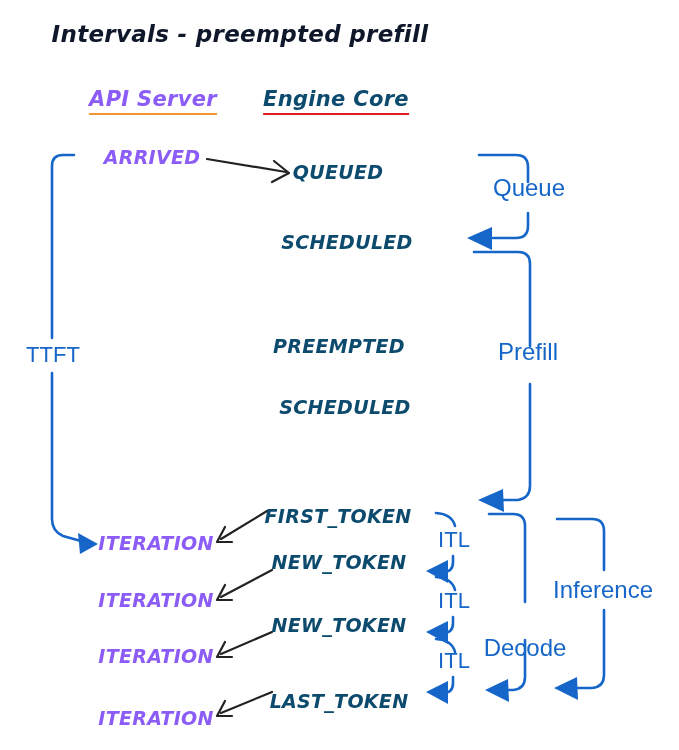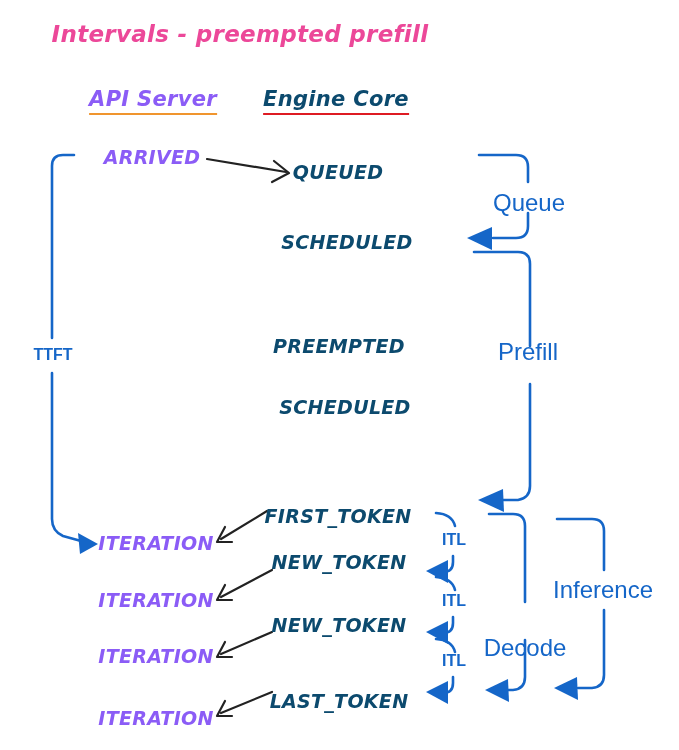--- a/index.html
+++ b/index.html
@@ -1,30 +1,30 @@
 <!DOCTYPE html>
 <html><head>
 <meta charset="utf-8">
 <style>
   html,body{margin:0;padding:0;background:#ffffff;}
   .canvas{position:relative;width:679px;height:750px;background:#ffffff;overflow:hidden;
           font-family:"DejaVu Sans",sans-serif;}
   svg.wires{position:absolute;left:0;top:0;}
   .lbl{position:absolute;transform:translate(-50%,-50%);white-space:nowrap;line-height:1;}
   .hand{font-family:"DejaVu Sans",sans-serif;font-style:italic;font-weight:600;letter-spacing:.3px;}
-  .title{font-size:23px;font-weight:700;color:#ec4899;}
+  .title{font-size:23px;font-weight:700;color:#0f172a;}
   .hdr{font-size:21px;padding-bottom:3px;}
   .api{color:#8b5cf6;}
   .eng{color:#0c4a6e;}
   .hdr.api{border-bottom:2px solid #F0952E;}
   .hdr.eng{border-bottom:2px solid #DE1B23;}
   .evt{font-size:19px;}
   .blue{font-family:"Liberation Sans",sans-serif;color:#1566C8;font-weight:400;}
   .iv24{font-size:24px;}
-  .iv23{font-size:16px;font-weight:bold;}
+  .iv23{font-size:22px;}
 </style>
 </head>
 <body>
 
 <div class="canvas">
 
   <svg class="wires" width="679" height="750" viewBox="0 0 679 750">
 
     <g stroke="#222222" stroke-width="2.2" fill="none" stroke-linecap="round" stroke-linejoin="round">
       <g>
@@ -109,21 +109,21 @@
   <div class="lbl hand evt eng" style="left:338px;top:172px;">QUEUED</div>
   <div class="lbl hand evt eng" style="left:347px;top:242px;">SCHEDULED</div>
   <div class="lbl hand evt eng" style="left:339px;top:321px;margin-top:25px;">PREEMPTED</div>
   <div class="lbl hand evt eng" style="left:345px;top:407px;">SCHEDULED</div>
   <div class="lbl hand evt eng" style="left:338px;top:516px;">FIRST_TOKEN</div>
   <div class="lbl hand evt eng" style="left:339px;top:562px;">NEW_TOKEN</div>
   <div class="lbl hand evt eng" style="left:339px;top:625px;">NEW_TOKEN</div>
   <div class="lbl hand evt eng" style="left:339px;top:687px;margin-top:14px;">LAST_TOKEN</div>
 
   <div class="lbl blue iv23" style="left:53px;top:355px;">TTFT</div>
-  <div class="lbl blue iv24" style="left:529px;top:203px;">Queue</div>
+  <div class="lbl blue iv24" style="left:529px;top:188px;">Queue</div>
   <div class="lbl blue iv24" style="left:528px;top:352px;">Prefill</div>
   <div class="lbl blue iv23" style="left:454px;top:540px;">ITL</div>
   <div class="lbl blue iv23" style="left:454px;top:601px;">ITL</div>
   <div class="lbl blue iv23" style="left:454px;top:661px;">ITL</div>
   <div class="lbl blue iv24" style="left:525px;top:648px;">Decode</div>
   <div class="lbl blue iv24" style="left:603px;top:590px;">Inference</div>
 
 </div>
 
 </body></html>

